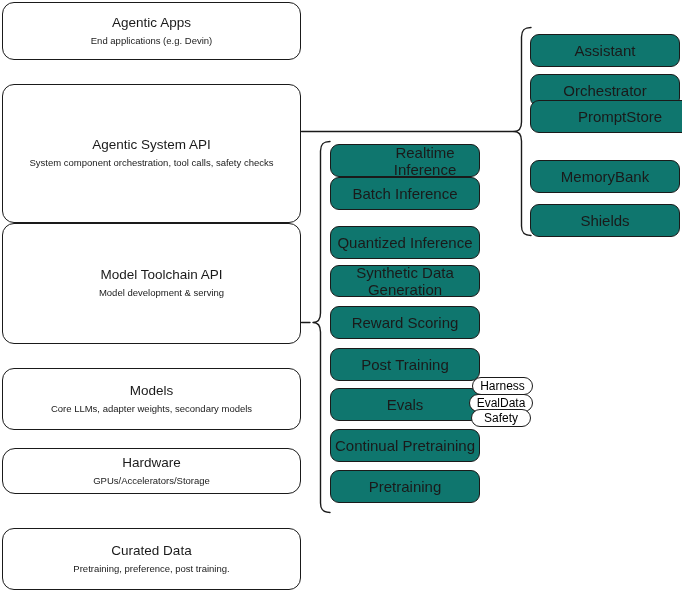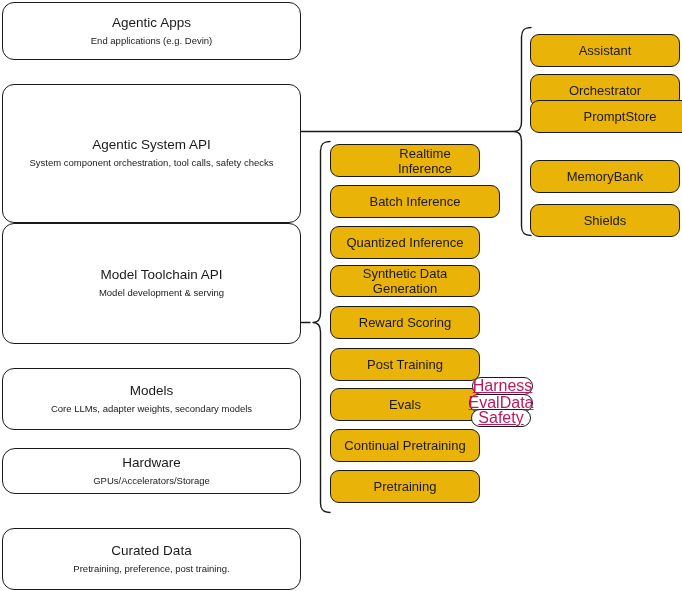--- a/index.html
+++ b/index.html
@@ -39,41 +39,40 @@
     font-size: 9.5px;
     color: #1a1a1a;
     line-height: 1.3;
     margin-top: 3px;
   }
   .cap-box {
     position: absolute;
     box-sizing: border-box;
     border: 1.4px solid #1a1a1a;
     border-radius: 9px;
-    background: #eab308;
+    background: #0f766e;
     display: flex;
     align-items: center;
     justify-content: center;
     text-align: center;
-    font-size: 13px;
+    font-size: 15px;
     color: #1a1a1a;
   }
   .pill {
     position: absolute;
     box-sizing: border-box;
     border: 1.4px solid #1a1a1a;
     border-radius: 999px;
     background: #ffffff;
     display: flex;
     align-items: center;
     justify-content: center;
-    font-size: 16px;
-    color: #be185d;
+    font-size: 12px;
+    color: #000000;
     z-index: 5;
-    text-decoration: underline;
   }
   svg.overlay {
     position: absolute;
     left: 0;
     top: 0;
     width: 682px;
     height: 591px;
     pointer-events: none;
     z-index: 1;
   }
@@ -132,21 +131,21 @@
     <div class="layer-title">Hardware</div>
     <div class="layer-sub">GPUs/Accelerators/Storage</div>
   </div>
 
   <div class="layer-box" style="left:2px; top:528px; width:299px; height:62px;">
     <div class="layer-title">Curated Data</div>
     <div class="layer-sub">Pretraining, preference, post training.</div>
   </div>
 
   <div class="cap-box" style="left:330px; top:144px; width:150px; height:33px;padding-left:40px;">Realtime Inference</div>
-  <div class="cap-box" style="left:330px; top:185px; width:170px; height:33px;">Batch Inference</div>
+  <div class="cap-box" style="left:330px; top:177px; width:150px; height:33px;">Batch Inference</div>
   <div class="cap-box" style="left:330px; top:226px; width:150px; height:33px;">Quantized Inference</div>
   <div class="cap-box" style="left:330px; top:265px; width:150px; height:32px;">Synthetic Data Generation</div>
   <div class="cap-box" style="left:330px; top:306px; width:150px; height:33px;">Reward Scoring</div>
   <div class="cap-box" style="left:330px; top:348px; width:150px; height:33px;">Post Training</div>
   <div class="cap-box" style="left:330px; top:388px; width:150px; height:33px;">Evals</div>
   <div class="cap-box" style="left:330px; top:429px; width:150px; height:33px;">Continual Pretraining</div>
   <div class="cap-box" style="left:330px; top:470px; width:150px; height:33px;">Pretraining</div>
 
   <div class="pill" style="left:472px; top:377px; width:61px; height:18px;">Harness</div>
   <div class="pill" style="left:469px; top:394px; width:64px; height:18px;">EvalData</div>

